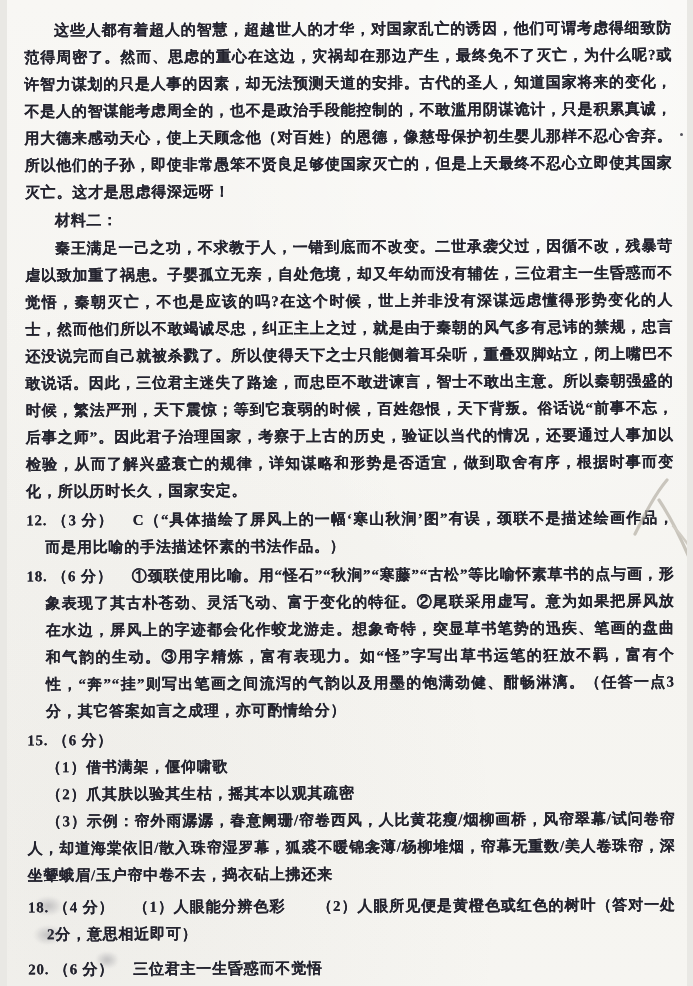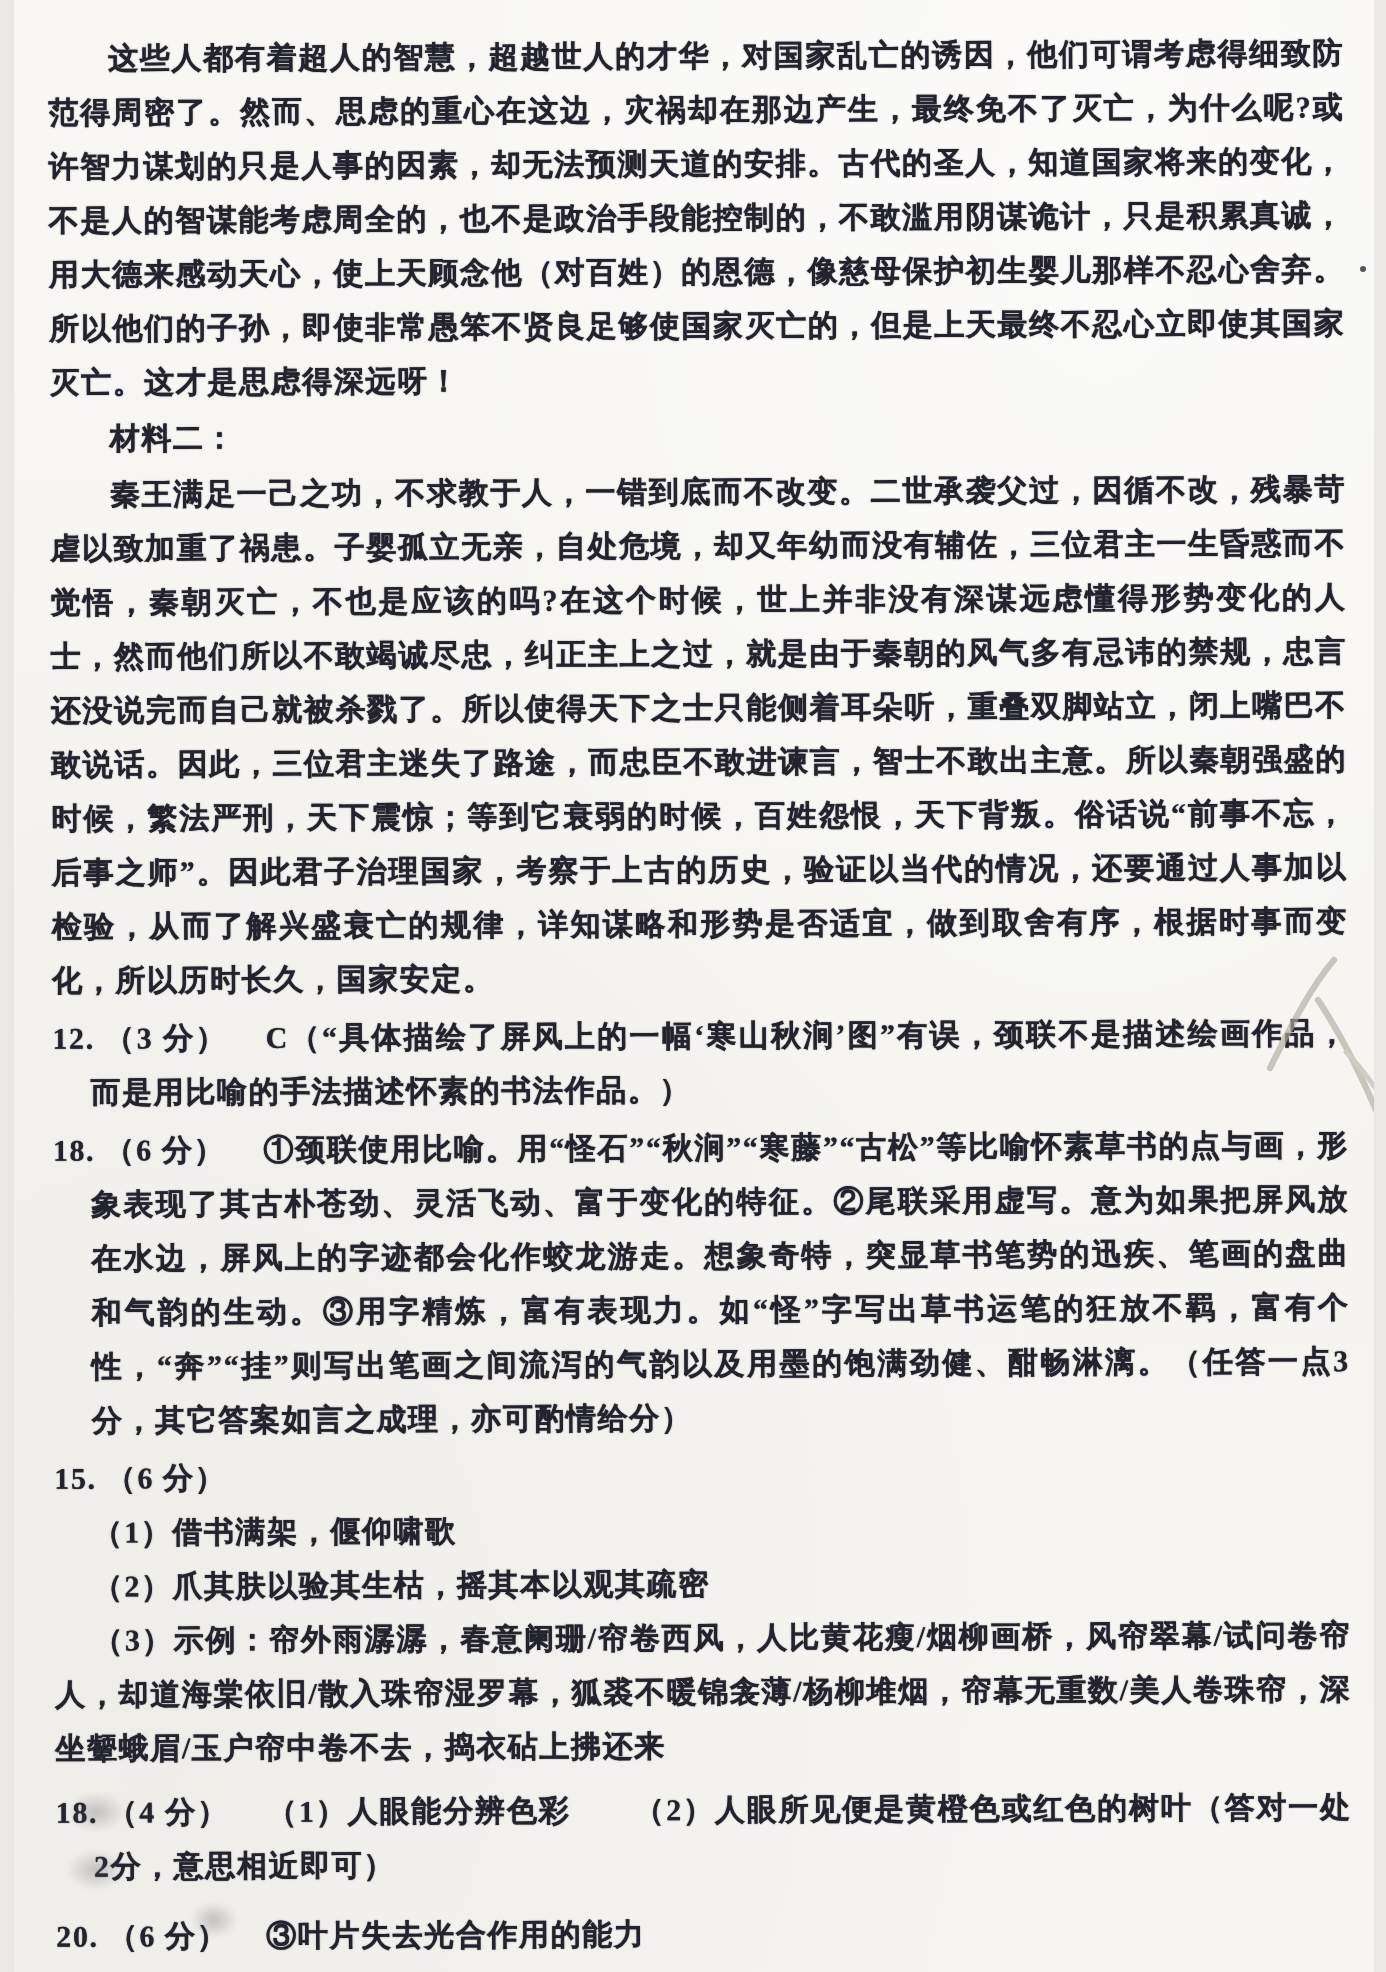--- a/index.html
+++ b/index.html
@@ -87,21 +87,21 @@
     </div>
 
     <p class="answer gap-sm">
       <span>18.</span>
       <span class="score">（4 分）</span><span>（1）人眼能分辨色彩　　（2）人眼所见便是黄橙色或红色的树叶（答对一处2分，意思相近即可）</span>
     </p>
 
     <div class="a19 gap-md">
       <p class="answer">
         <span>20.</span>
-        <span class="score">（6 分）</span><span>③叶片失去光合作用的能力</span>
+        <span class="score">（6 分）</span><span>三位君主一生昏惑而不觉悟</span>
       </p>
       <p class="sub-line">④植物体内的光敏色素和隐花色素会根据一天内光照时长和温度来感知气候变化</p>
 
     </div>
 
   </div>
 
   <span class="ink-dot"></span>
   <span class="smudge s1"></span>
   <span class="smudge s2"></span>

